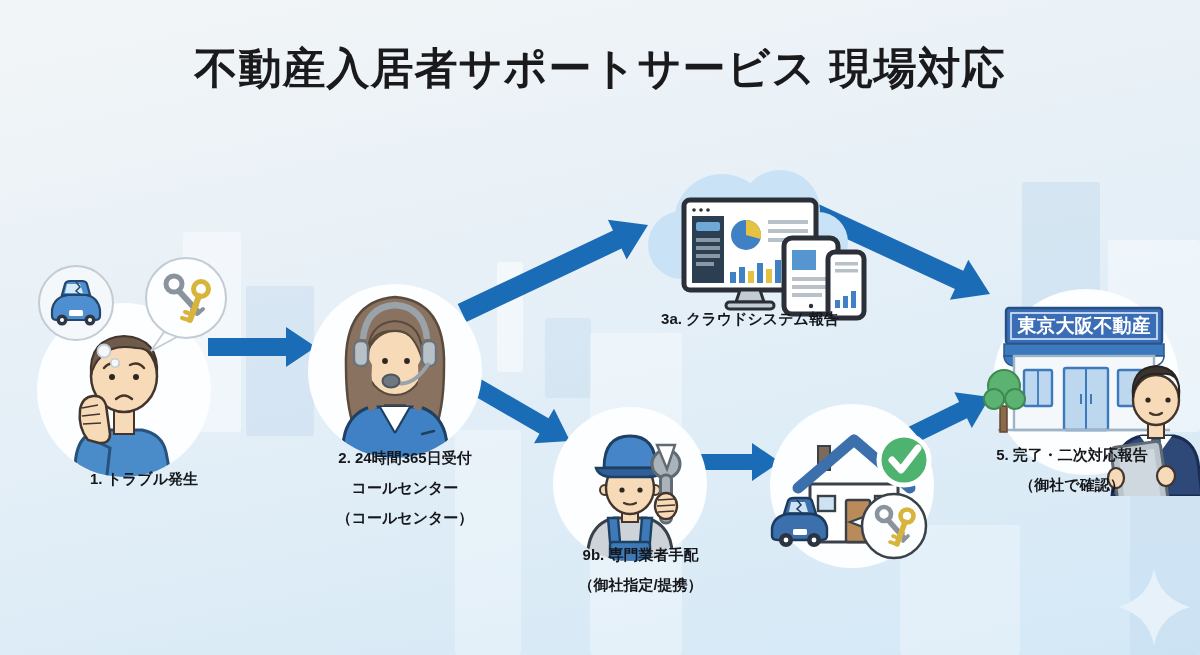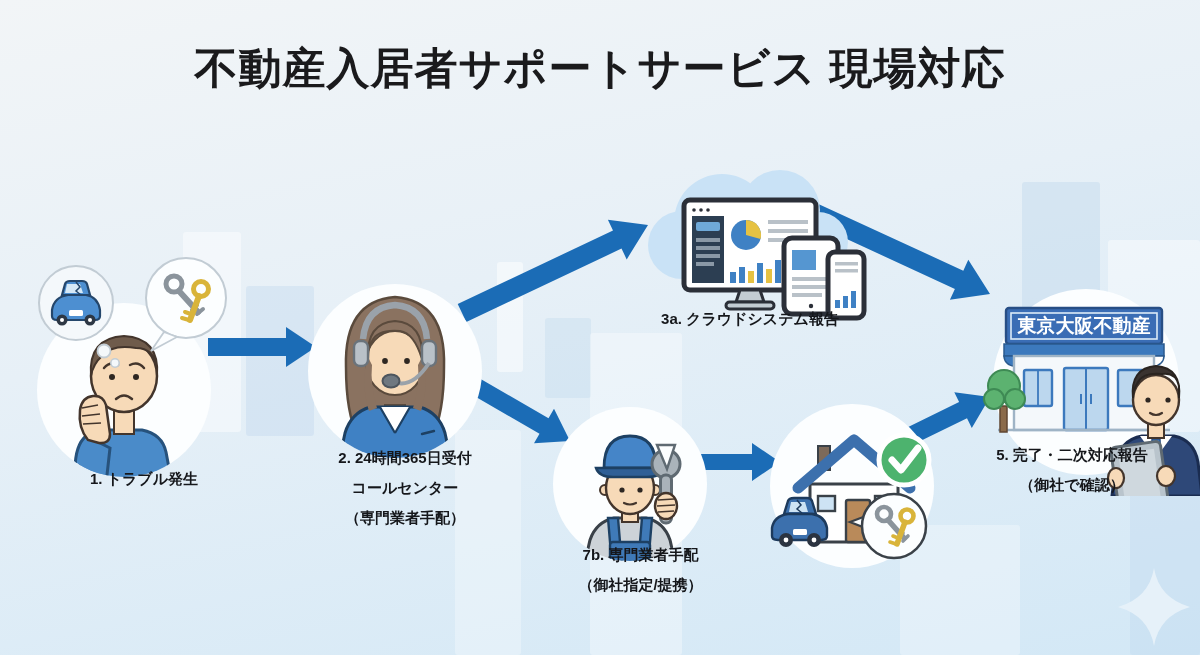--- a/index.html
+++ b/index.html
@@ -302,27 +302,27 @@
   <svg class="sparkle" style="left:1118px;top:568px;" width="72" height="78" viewBox="0 0 72 78">
     <path d="M36,0 Q41,30 72,39 Q41,48 36,78 Q31,48 0,39 Q31,30 36,0 Z" fill="#e6f1f9"></path>
   </svg>
 
   <div class="step-label" style="left:28px;top:437px;width:232px;margin-top:27px;">
     <div>1. トラブル発生</div>
   </div>
   <div class="step-label" style="left:280px;top:443px;width:250px;">
     <div>2. 24時間365日受付</div>
     <div>コールセンター</div>
-    <div>（専門業者手配）</div>
+    <div>（コールセンター）</div>
   </div>
   <div class="step-label" style="left:600px;top:304px;width:300px;">
     <div>3a. クラウドシステム報告</div>
   </div>
   <div class="step-label" style="left:528px;top:540px;width:225px;">
-    <div>7b. 専門業者手配</div>
+    <div>9b. 専門業者手配</div>
     <div>（御社指定/提携）</div>
   </div>
   <div class="step-label" style="left:938px;top:440px;width:268px;">
     <div>5. 完了・二次対応報告</div>
     <div>（御社で確認）</div>
   </div>
 
 </div>
 
 </body></html>

